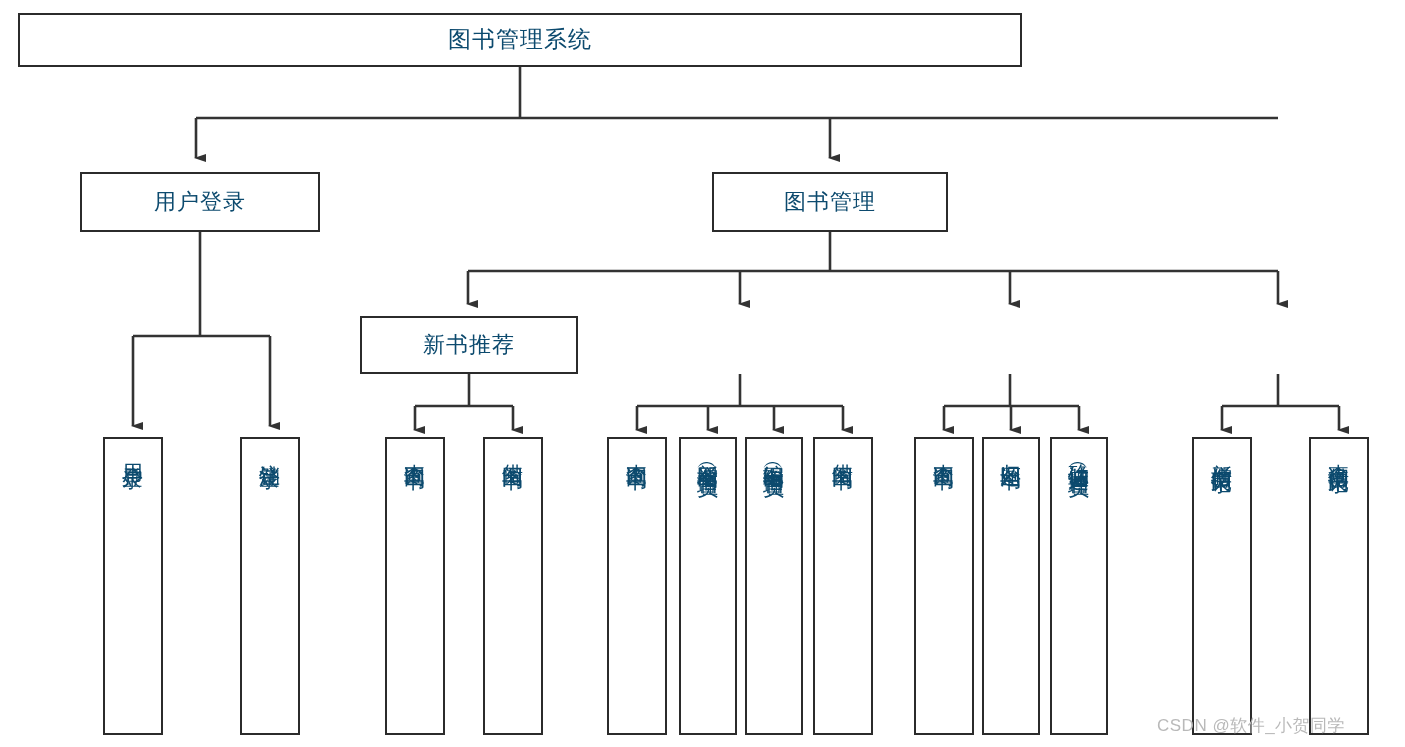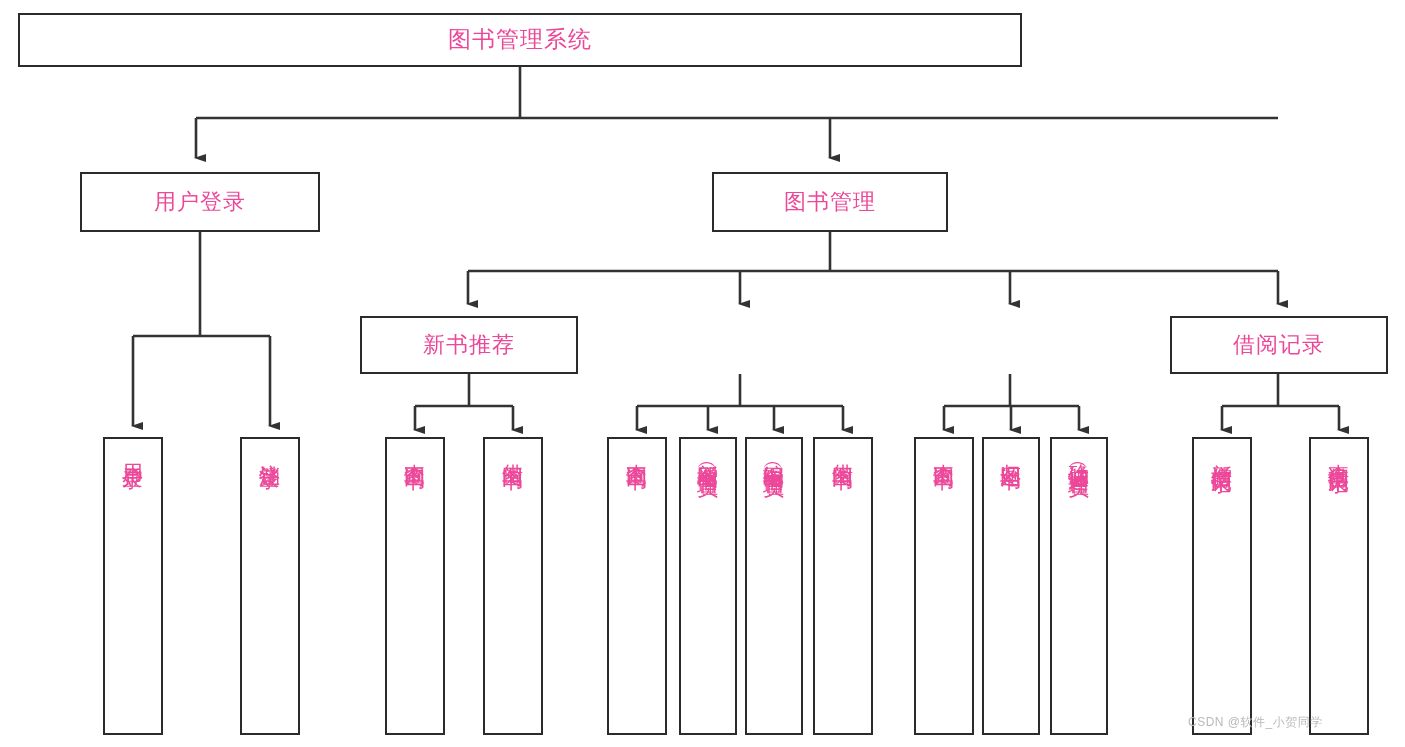--- a/index.html
+++ b/index.html
@@ -34,21 +34,21 @@
     display: flex;
     align-items: center;
     justify-content: center;
     color: #1a1a1a;
     z-index: 2;
   }
   .node-label {
     display: block;
     text-align: center;
     line-height: 1.12;
-    color: #ec4899;
+    color: #0c4a6e;
   }
   
   .node.horizontal .node-label {
     writing-mode: horizontal-tb;
     font-size: 22px;
     letter-spacing: 1px;
   }
   .node.root .node-label {
     font-size: 23px;
   }
@@ -61,23 +61,23 @@
   .node.leaf .node-label {
     writing-mode: vertical-rl;
     text-orientation: upright;
     font-size: 21px;
     letter-spacing: 2px;
     line-height: 1.0;
     text-align: left;
   }
   .watermark {
     position: absolute;
-    left: 1188px;
+    left: 1157px;
     top: 714px;
-    font-size: 12px;
+    font-size: 17px;
     color: #b9b9b9;
     white-space: nowrap;
     z-index: 5;
     letter-spacing: 0.5px;
   }
 </style>
 </head>
 <body>
 
 <div id="diagram-root">
@@ -140,23 +140,20 @@
   <div class="node horizontal" style="left:80px; top:172px; width:240px; height:60px;">
     <span class="node-label">用户登录</span>
   </div>
   <div class="node horizontal" style="left:712px; top:172px; width:236px; height:60px;">
     <span class="node-label">图书管理</span>
   </div>
 
   <div class="node horizontal" style="left:360px; top:316px; width:218px; height:58px;">
     <span class="node-label">新书推荐</span>
   </div>
-  <div class="node horizontal" style="left:1170px; top:316px; width:218px; height:58px;">
-    <span class="node-label">借阅记录</span>
-  </div>
 
   <div class="node leaf" style="left:103px; top:437px; width:60px; height:298px;">
     <span class="node-label">用户登录</span>
   </div>
   <div class="node leaf" style="left:240px; top:437px; width:60px; height:298px;">
     <span class="node-label">注销登录</span>
   </div>
 
   <div class="node leaf" style="left:385px; top:437px; width:60px; height:298px;">
     <span class="node-label">查询图书</span>

